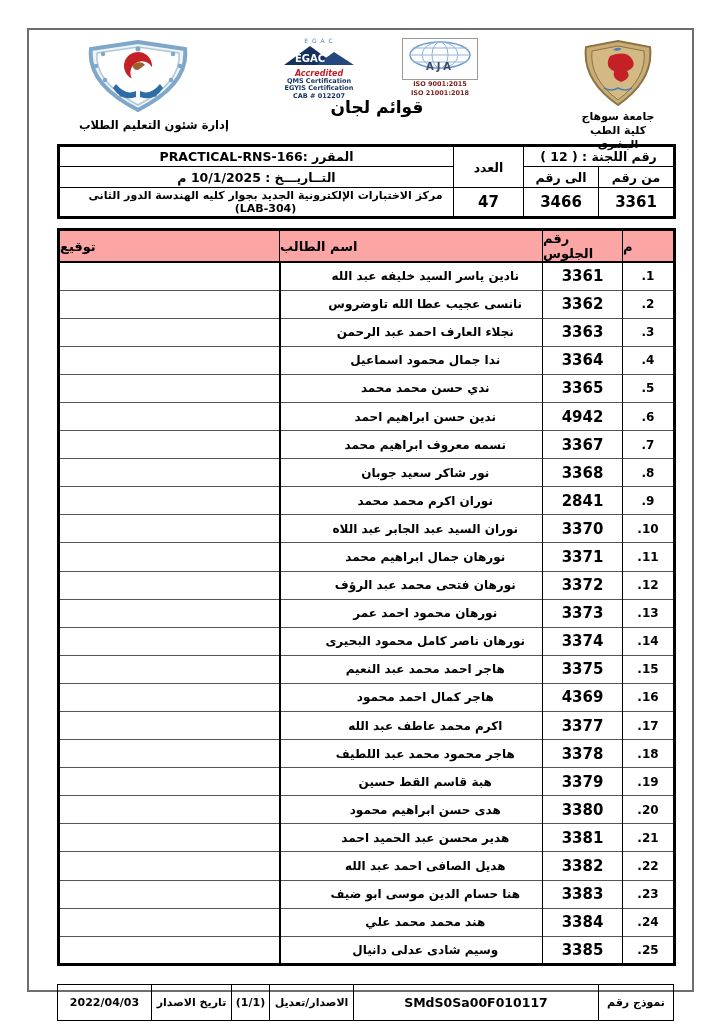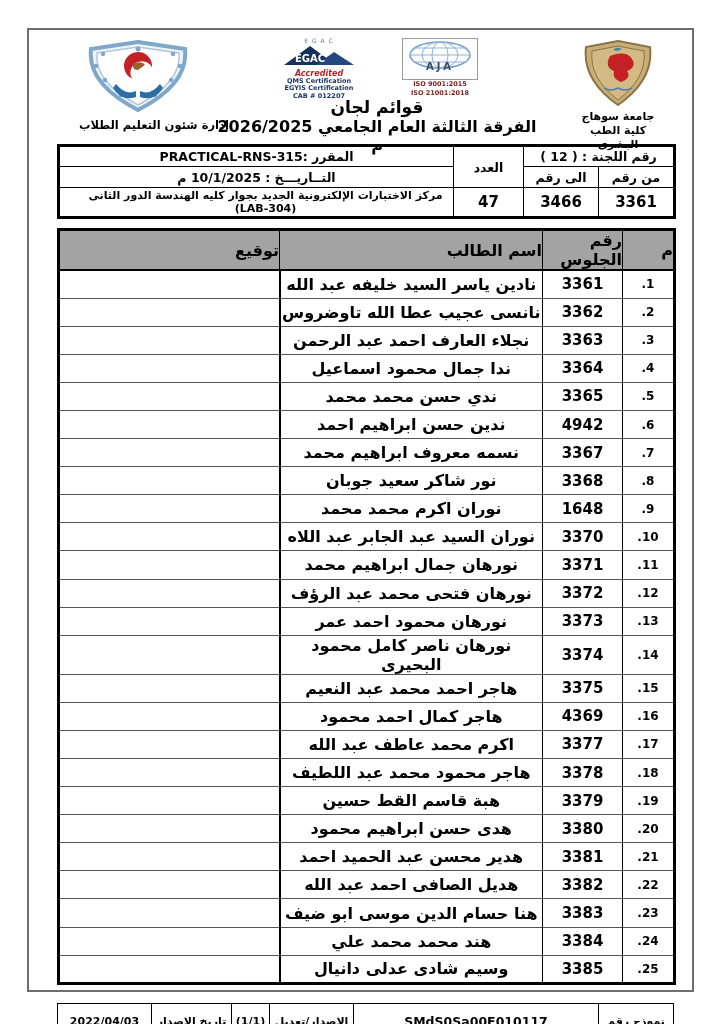--- a/index.html
+++ b/index.html
@@ -32,29 +32,29 @@
   .info td { border: 1.5px solid #000; text-align: center; vertical-align: middle;
              font-weight: bold; font-size: 12.5px; padding: 1px 3px; }
   .info .num { font-size: 15px; }
   .info .loc { font-size: 11px; padding-left: 21px; }
   .info tr { height: 21px; }
 
   .gap8 { height: 9px; }
 
   
   .main { border: 3px solid #000; direction: rtl; }
-  .main thead td { background: #a3a3a3; border: 1.5px solid #000; border-bottom: 2.5px solid #000;
-                   font-weight: bold; font-size: 16px; text-align: right; height: 26px; }
+  .main thead td { background: #fca5a5; border: 1.5px solid #000; border-bottom: 2.5px solid #000;
+                   font-weight: bold; font-size: 13px; text-align: left; height: 26px; }
   .main tbody td { border-right: 1.5px solid #000; border-left: 1.5px solid #000;
                    border-top: 1px solid #555; text-align: center; vertical-align: middle;
                    font-weight: bold; }
   .main tbody tr { height: 28.1px; }
   .c-no   { font-size: 12px; direction: rtl; }
   .c-seat { font-size: 15px; }
-  .c-name { font-size: 16px; }
+  .c-name { font-size: 12px; padding-left: 28px; }
   .c-sign { border-right: 2.5px solid #000 !important; }
 
   .gap-foot { height: 18px; }
 
   
   .foot { border: 1.5px solid #000; direction: rtl; }
   .foot td { border: 1px solid #000; text-align: center; font-weight: bold;
              font-size: 11px; height: 21px; padding: 10px 2px; }
   .foot .code { font-size: 12.5px; direction: ltr; }
 </style>
@@ -115,21 +115,20 @@
                 <line x1="6" y1="8" x2="60" y2="8" stroke="#8fb3d9" stroke-width="1"></line>
                 <line x1="6" y1="22" x2="60" y2="22" stroke="#8fb3d9" stroke-width="1"></line>
                 <text x="33" y="30" font-size="10" font-weight="bold" fill="#3a4a66" text-anchor="middle" letter-spacing="3">AJA</text>
               </svg>
             </div>
             <div class="tiny">ISO 9001:2015</div>
             <div class="tiny">ISO 21001:2018</div>
           </div>
         </div>
         <div class="title1">قوائم لجان</div>
-        <div class="title2">الفرقة الثالثة العام الجامعي 2026/2025 م</div>
       </div>
 
       <div class="logo-right">
         <span>
           <svg width="76" height="66" viewBox="0 0 76 66">
             <path d="M38 1 L70 7 Q74 40 38 65 Q2 40 6 7 Z" fill="#c9ad74" stroke="#8a7346" stroke-width="2"></path>
             <path d="M38 6 L64 11 Q67 38 38 60 Q9 38 12 11 Z" fill="#d3b983" stroke="#8a7346" stroke-width="1"></path>
             <path d="M30 16 q16 -6 22 3 q5 8 -5 12 q5 7 -6 11 q-9 -3 -7 -11 q-10 -4 -4 -15 Z" fill="#c42127"></path>
             <path d="M33 10 q4 -4 9 -1 q-4 3 -9 1 Z" fill="#4a7fb5"></path>
             <path d="M24 48 q7 4 14 0 q7 4 14 0" stroke="#4a7fb5" stroke-width="1.6" fill="none"></path>
@@ -144,21 +143,21 @@
       <colgroup>
           <col style="width:76px">
           <col style="width:75px">
           <col style="width:70px">
           <col style="width:395px">
         </colgroup>
       <tbody>
           <tr>
         <td colspan="2">رقم اللجنة : ( 12 )</td>
         <td rowspan="2">العدد</td>
-        <td>المقرر :PRACTICAL-RNS-315</td>
+        <td>المقرر :PRACTICAL-RNS-166</td>
       </tr>
       <tr>
         <td>من رقم</td>
         <td>الى رقم</td>
         <td>التــاريـــخ : 10/1/2025 م</td>
       </tr>
       <tr>
         <td class="num">3361</td>
         <td class="num">3466</td>
         <td class="num">47</td>
@@ -228,21 +227,21 @@
             <td class="c-sign"></td>
           </tr>
           <tr>
             <td class="c-no">8.</td>
             <td class="c-seat">3368</td>
             <td class="c-name">نور شاكر سعيد جوبان</td>
             <td class="c-sign"></td>
           </tr>
           <tr>
             <td class="c-no">9.</td>
-            <td class="c-seat">1648</td>
+            <td class="c-seat">2841</td>
             <td class="c-name">نوران اكرم محمد محمد</td>
             <td class="c-sign"></td>
           </tr>
           <tr>
             <td class="c-no">10.</td>
             <td class="c-seat">3370</td>
             <td class="c-name">نوران السيد عبد الجابر عبد اللاه</td>
             <td class="c-sign"></td>
           </tr>
           <tr>

